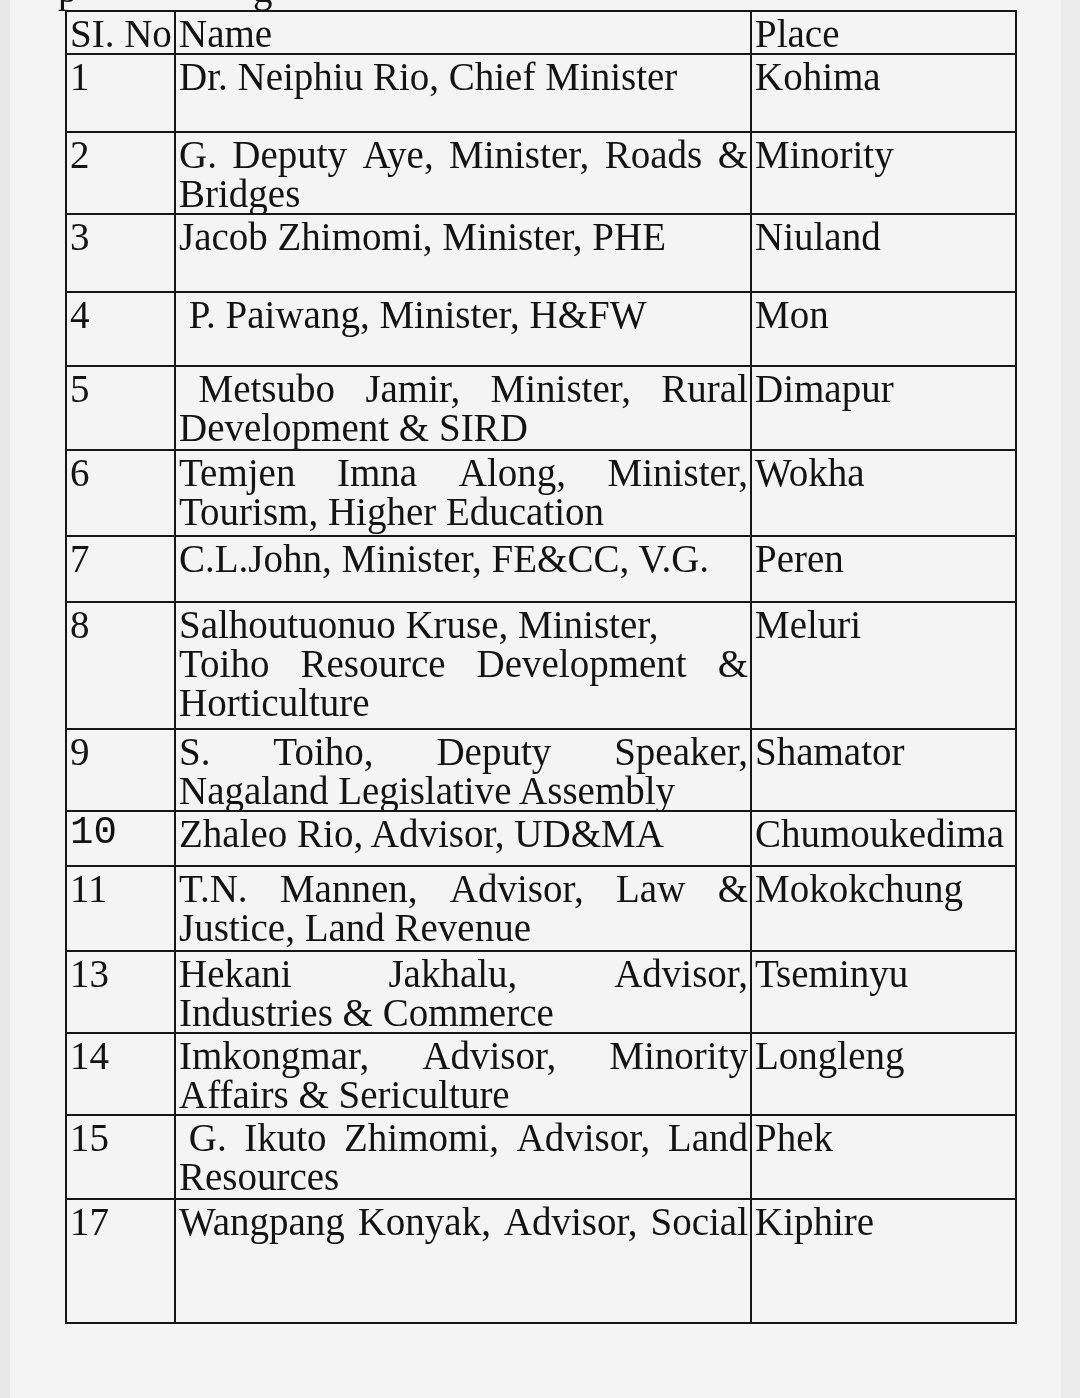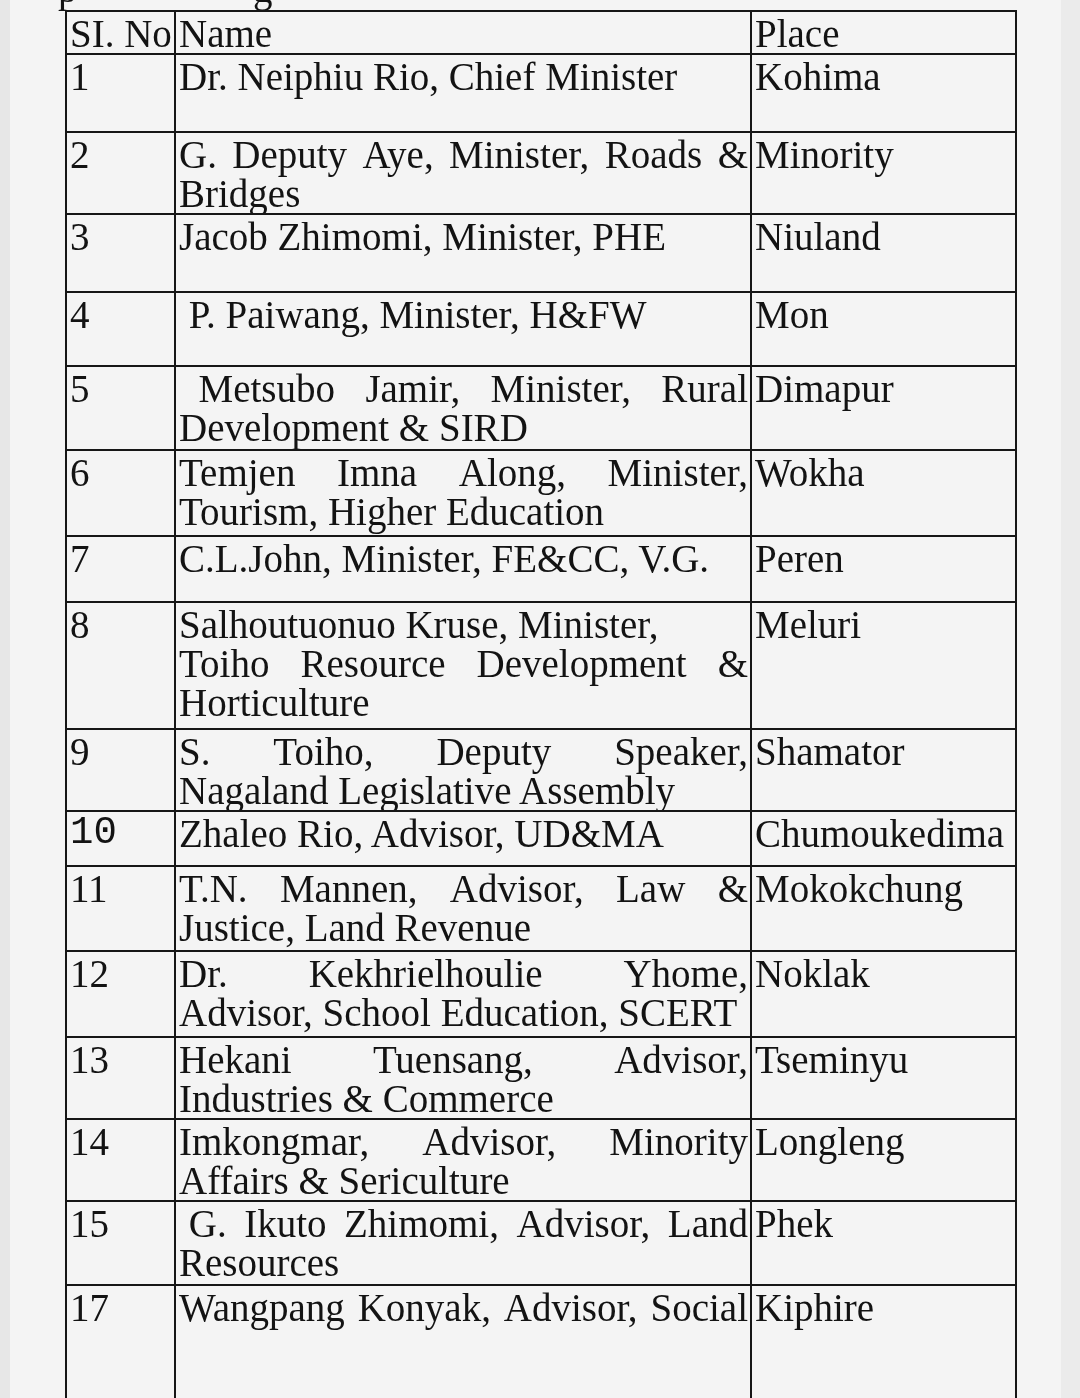--- a/index.html
+++ b/index.html
@@ -228,43 +228,27 @@
             <span>Law </span>
             <span>&amp;</span>
           </div>
           <div class="line">Justice, Land Revenue</div>
         </td>
         <td>
           <div class="line">Mokokchung</div>
         </td>
       </tr>
       <tr>
-        <td style="height: 82px;">
-          <div class="line">12</div>
-        </td>
-        <td>
-          <div class="fill-line">
-            <span>Dr. </span>
-            <span>Kekhrielhoulie </span>
-            <span>Yhome,</span>
-          </div>
-          <div class="line">Advisor, School Education, SCERT</div>
-        </td>
-        <td>
-          <div class="line">Noklak</div>
-        </td>
-      </tr>
-      <tr>
         <td style="height: 77px;">
           <div class="line">13</div>
         </td>
         <td>
           <div class="fill-line">
             <span>Hekani </span>
-            <span>Tuensang, </span>
+            <span>Jakhalu, </span>
             <span>Advisor,</span>
           </div>
           <div class="line">Industries &amp; Commerce</div>
         </td>
         <td>
           <div class="line">Tseminyu</div>
         </td>
       </tr>
       <tr>
         <td style="height: 78px;">

